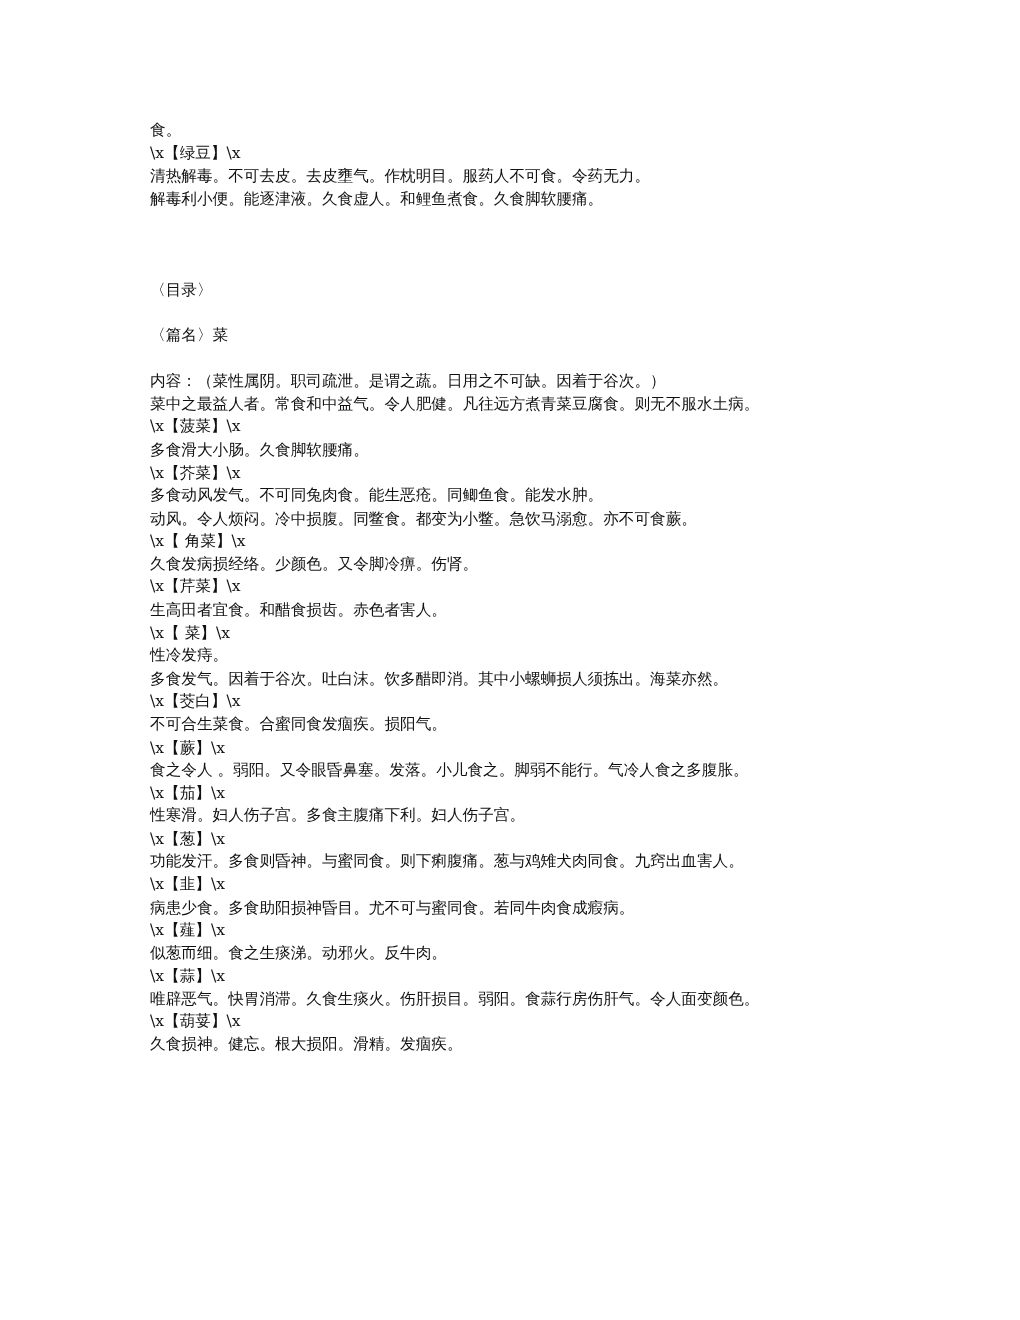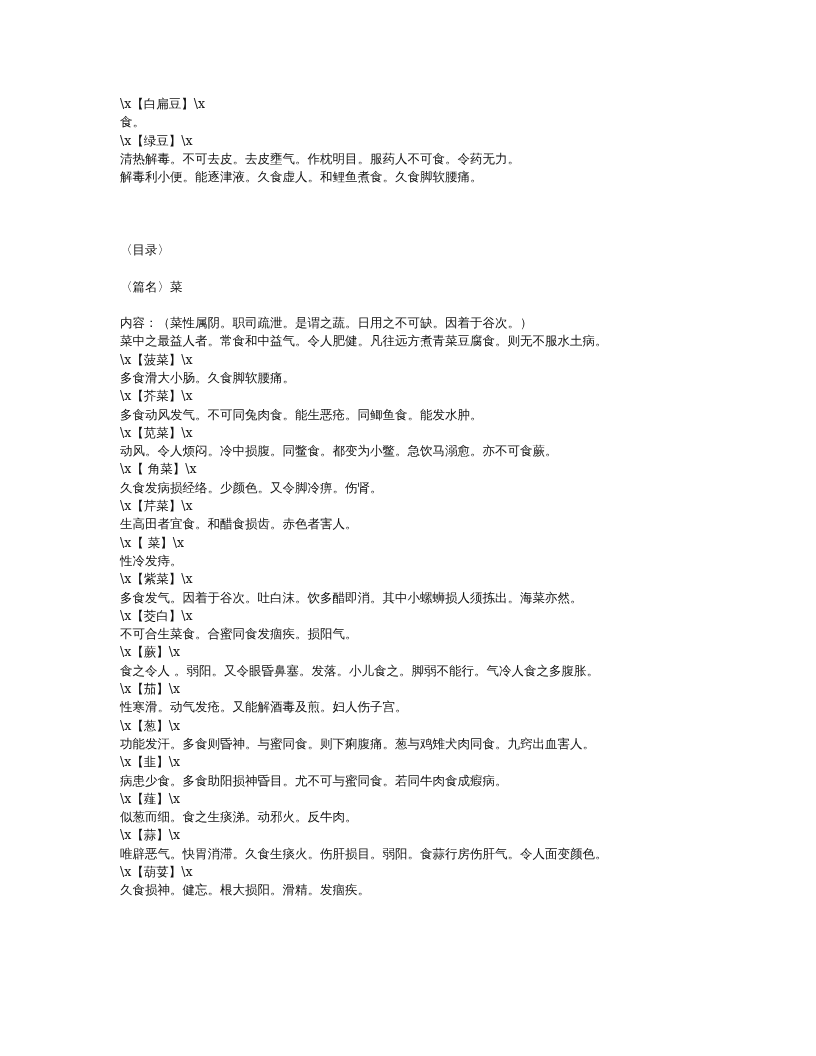--- a/index.html
+++ b/index.html
@@ -10,57 +10,54 @@
   .block { margin: 0; }
   .gap-section { height: 55px; }
   .gap-para { height: 18px; }
 </style>
 </head>
 <body>
 
 <div class="page">
 
   <div class="block">
-    <p class="line">\x【白扁豆】\x</p>
     <p class="line">食。</p>
     <p class="line">\x【绿豆】\x</p>
     <p class="line">清热解毒。不可去皮。去皮壅气。作枕明目。服药人不可食。令药无力。</p>
     <p class="line">解毒利小便。能逐津液。久食虚人。和鲤鱼煮食。久食脚软腰痛。</p>
   </div>
 
   <div class="gap-section"></div>
 
   <p class="line">〈目录〉</p>
   <div class="gap-para"></div>
   <p class="line">〈篇名〉菜</p>
   <div class="gap-para"></div>
   <p class="line">内容：（菜性属阴。职司疏泄。是谓之蔬。日用之不可缺。因着于谷次。）</p>
 
   <div class="block">
     <p class="line">菜中之最益人者。常食和中益气。令人肥健。凡往远方煮青菜豆腐食。则无不服水土病。</p>
     <p class="line">\x【菠菜】\x</p>
     <p class="line">多食滑大小肠。久食脚软腰痛。</p>
     <p class="line">\x【芥菜】\x</p>
     <p class="line">多食动风发气。不可同兔肉食。能生恶疮。同鲫鱼食。能发水肿。</p>
-    <p class="line">\x【苋菜】\x</p>
     <p class="line">动风。令人烦闷。冷中损腹。同鳖食。都变为小鳖。急饮马溺愈。亦不可食蕨。</p>
     <p class="line">\x【 角菜】\x</p>
     <p class="line">久食发病损经络。少颜色。又令脚冷痹。伤肾。</p>
     <p class="line">\x【芹菜】\x</p>
     <p class="line">生高田者宜食。和醋食损齿。赤色者害人。</p>
     <p class="line">\x【 菜】\x</p>
     <p class="line">性冷发痔。</p>
-    <p class="line">\x【紫菜】\x</p>
     <p class="line">多食发气。因着于谷次。吐白沫。饮多醋即消。其中小螺蛳损人须拣出。海菜亦然。</p>
     <p class="line">\x【茭白】\x</p>
     <p class="line">不可合生菜食。合蜜同食发痼疾。损阳气。</p>
     <p class="line">\x【蕨】\x</p>
     <p class="line">食之令人 。弱阳。又令眼昏鼻塞。发落。小儿食之。脚弱不能行。气冷人食之多腹胀。</p>
     <p class="line">\x【茄】\x</p>
-    <p class="line">性寒滑。动气发疮。又能解酒毒及煎。妇人伤子宫。</p>
+    <p class="line">性寒滑。妇人伤子宫。多食主腹痛下利。妇人伤子宫。</p>
     <p class="line">\x【葱】\x</p>
     <p class="line">功能发汗。多食则昏神。与蜜同食。则下痢腹痛。葱与鸡雉犬肉同食。九窍出血害人。</p>
     <p class="line">\x【韭】\x</p>
     <p class="line">病患少食。多食助阳损神昏目。尤不可与蜜同食。若同牛肉食成瘕病。</p>
     <p class="line">\x【薤】\x</p>
     <p class="line">似葱而细。食之生痰涕。动邪火。反牛肉。</p>
     <p class="line">\x【蒜】\x</p>
     <p class="line">唯辟恶气。快胃消滞。久食生痰火。伤肝损目。弱阳。食蒜行房伤肝气。令人面变颜色。</p>
     <p class="line">\x【葫荽】\x</p>
     <p class="line">久食损神。健忘。根大损阳。滑精。发痼疾。</p>

